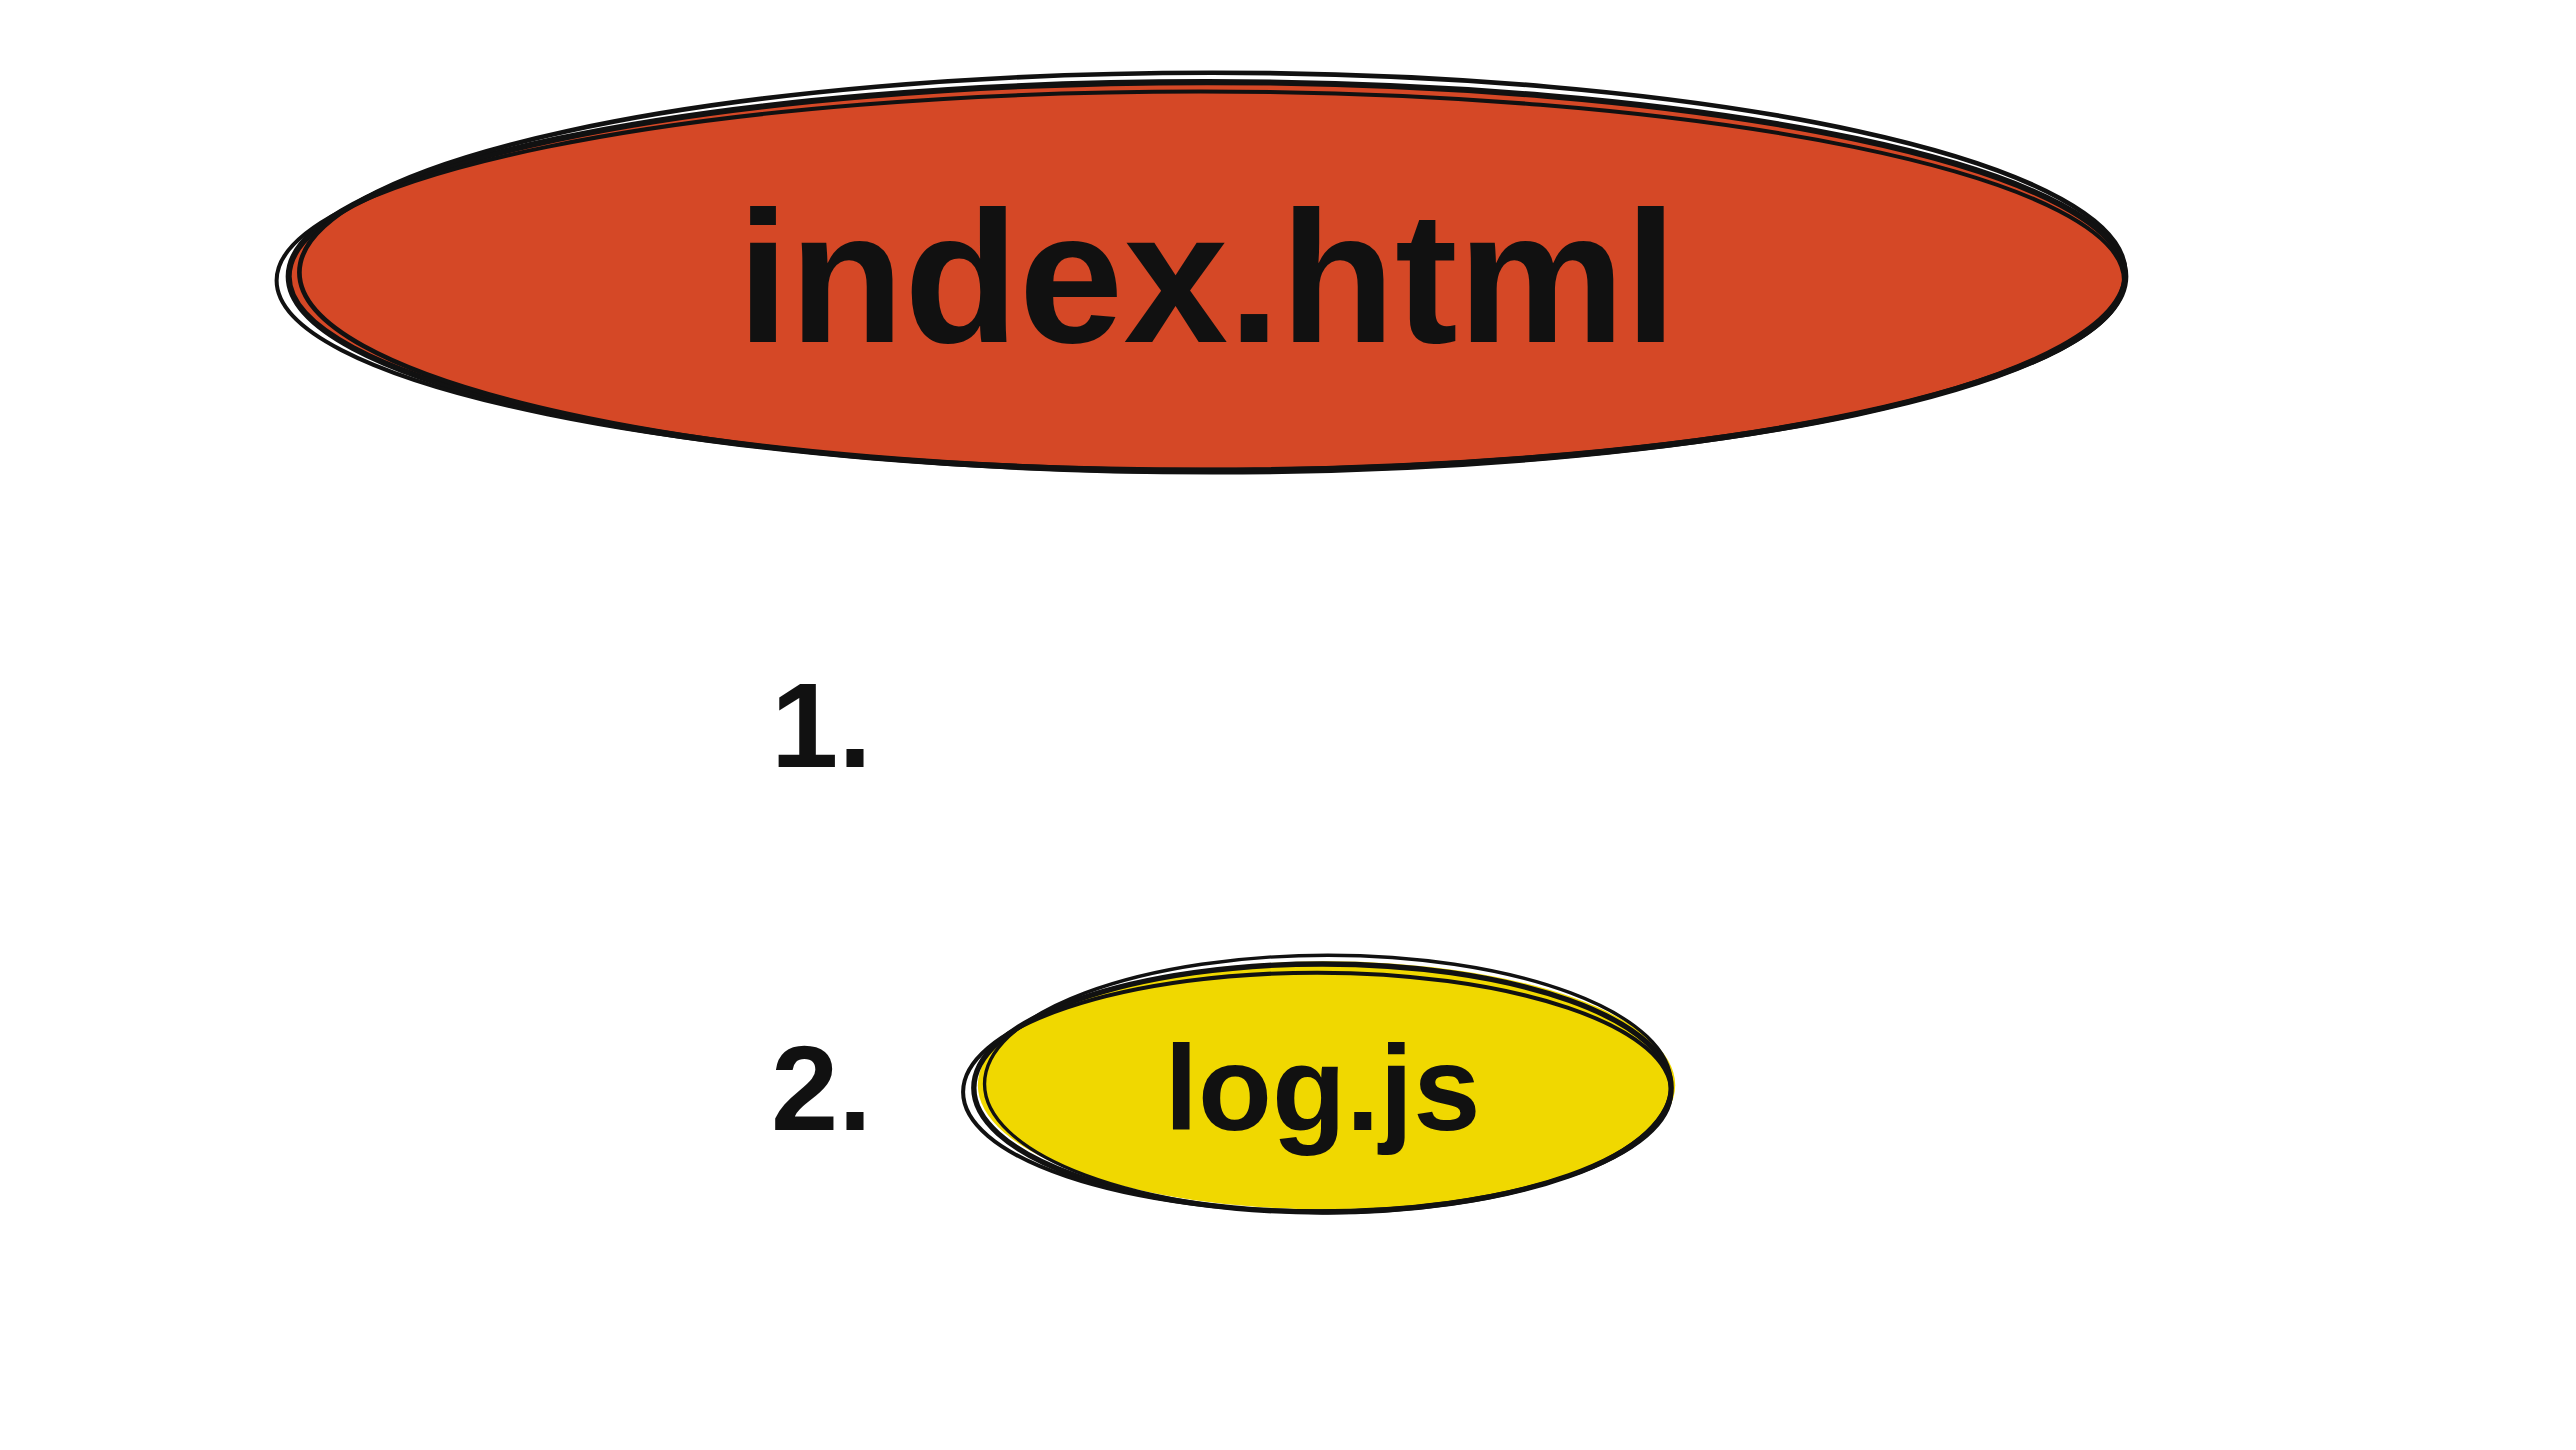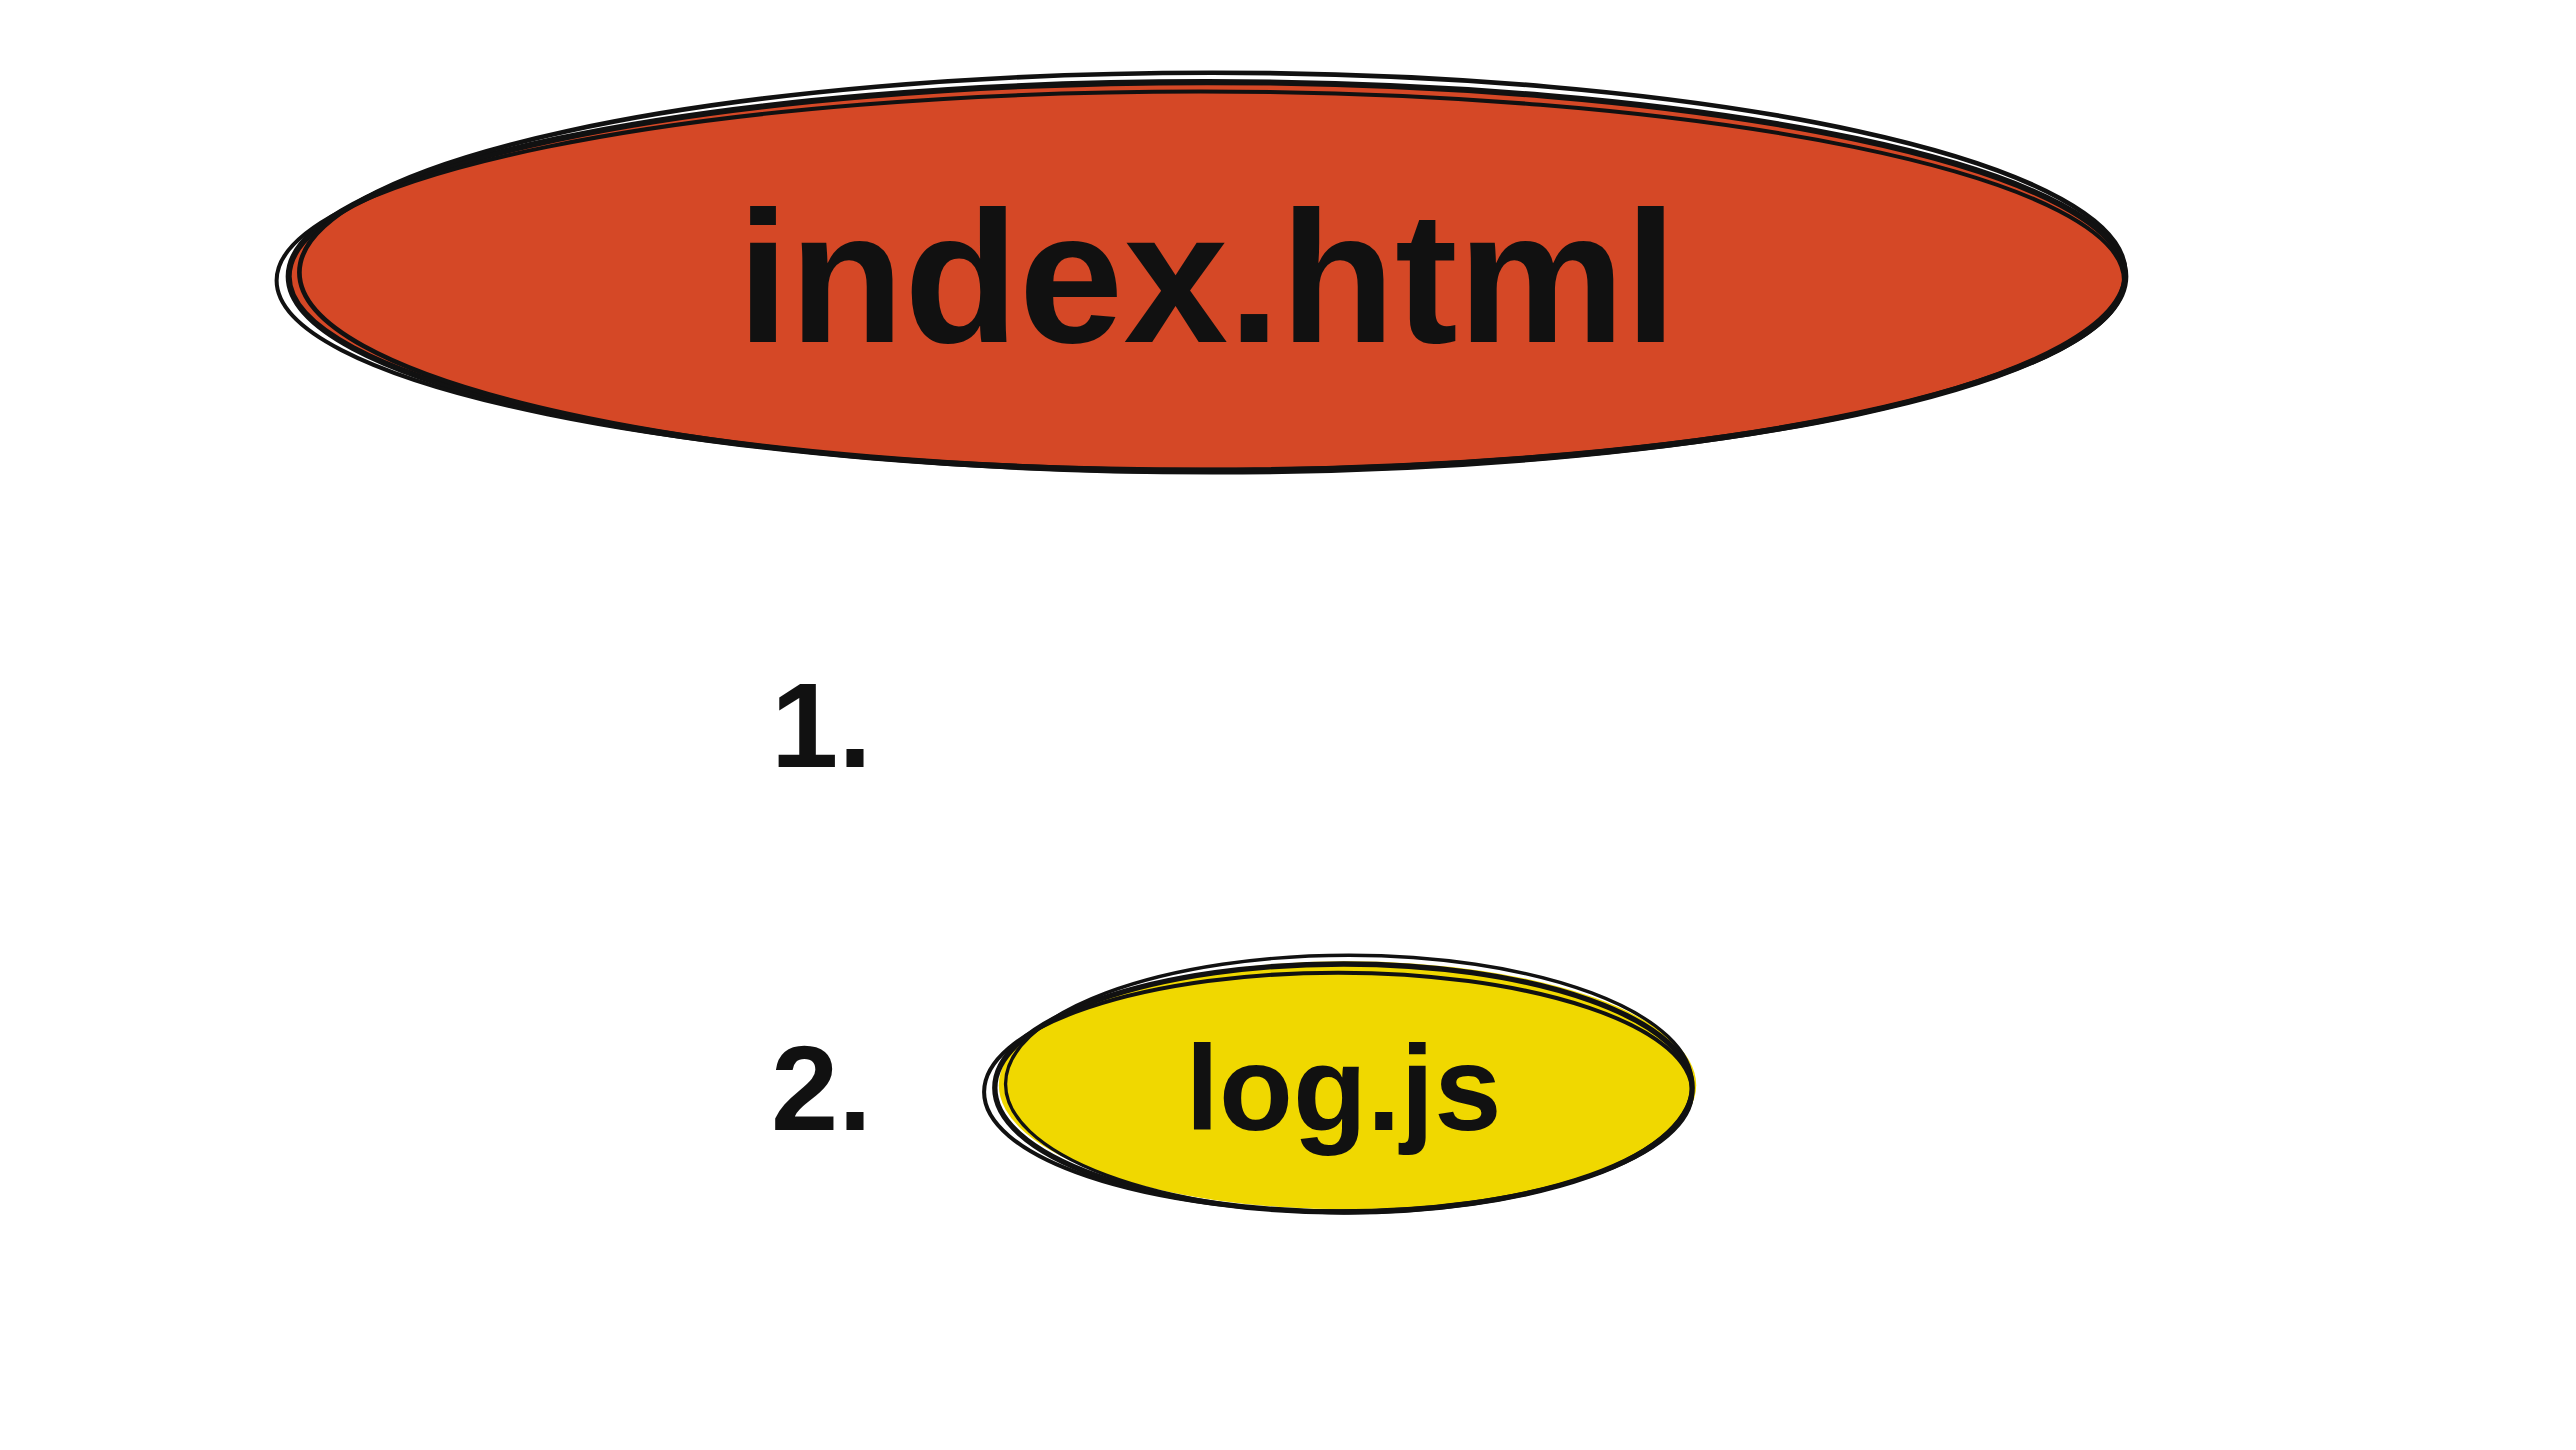--- a/index.html
+++ b/index.html
@@ -64,21 +64,21 @@
       <ellipse cx="1390" cy="326" rx="1378" ry="282" class="outline" stroke-width="6"></ellipse>
     </svg>
     <div class="label" style="font-size:188px;">index.html</div>
   </div>
 
   <div class="num-label" style="left:771px; top:637px; font-size:121px;">1.</div>
 
 
   <div class="num-label" style="left:771px; top:1000px; font-size:121px;">2.</div>
 
-  <div class="node" style="left:968px; top:919px; width:751px; height:282px;">
+  <div class="node" style="left:947px; top:919px; width:751px; height:282px;">
     <svg viewBox="0 0 1120 420" width="751" height="282">
       <ellipse cx="566" cy="206" rx="520" ry="185" class="fill-yellow"></ellipse>
       <ellipse cx="560" cy="210" rx="520" ry="185" class="outline" stroke-width="8"></ellipse>
       <ellipse cx="552" cy="216" rx="528" ry="178" class="outline" stroke-width="6"></ellipse>
       <ellipse cx="568" cy="204" rx="512" ry="192" class="outline" stroke-width="5"></ellipse>
     </svg>
     <div class="label" style="font-size:121px;">log.js</div>
   </div>
 
 </div>

